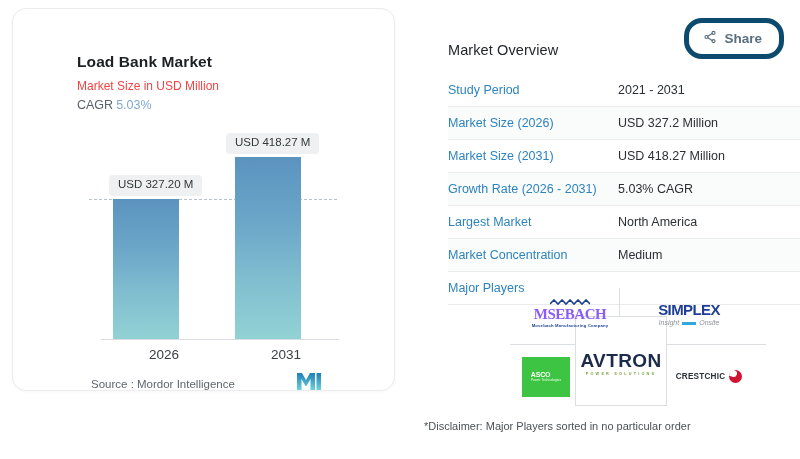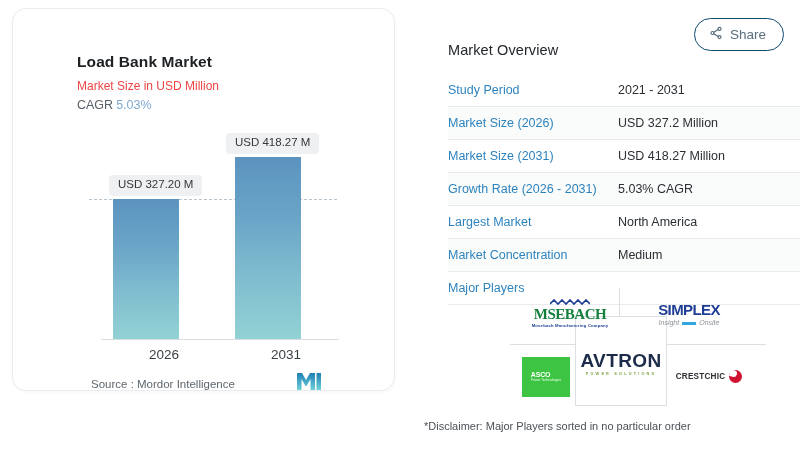--- a/index.html
+++ b/index.html
@@ -162,28 +162,29 @@
   }
 
   
   #share-button {
     position: absolute;
     right: 16px;
     top: 18px;
     display: inline-flex;
     align-items: center;
     gap: 7px;
-    border: 1px solid #0c4a6e;
+    border: 5px solid #0c4a6e;
     border-radius: 18px;
     padding: 7px 17px 7px 14px;
     background: #ffffff;
     color: #5a6e7d;
     font-size: 13.5px;
     cursor: pointer;
     box-sizing: border-box;
+    font-weight: bold;
   }
 
   
   #overview-panel {
     position: absolute;
     left: 448px;
     top: 42px;
     width: 362px;
   }
   #overview-title {
@@ -255,21 +256,21 @@
   #logo-simplex  { left: 142px; top: 4px; width: 94px; height: 44px; }
   #logo-asco     { left: 18px;  top: 66px; width: 56px; height: 46px; }
   #logo-avtron   { left: 78px;  top: 56px; width: 86px; height: 40px; }
   #logo-crestchic{ left: 156px; top: 72px; width: 106px; height: 32px; }
 
   .mosebach-wrap { text-align: center; line-height: 1; }
   .mosebach-main {
     font-family: "Liberation Serif", serif;
     font-weight: bold;
     font-size: 15px;
-    color: #15803d;
+    color: #8b5cf6;
     letter-spacing: -0.5px;
   }
   .mosebach-sub {
     font-size: 4.2px;
     font-weight: bold;
     color: #1c3f94;
     letter-spacing: 0.2px;
     margin-top: 2px;
   }
 

